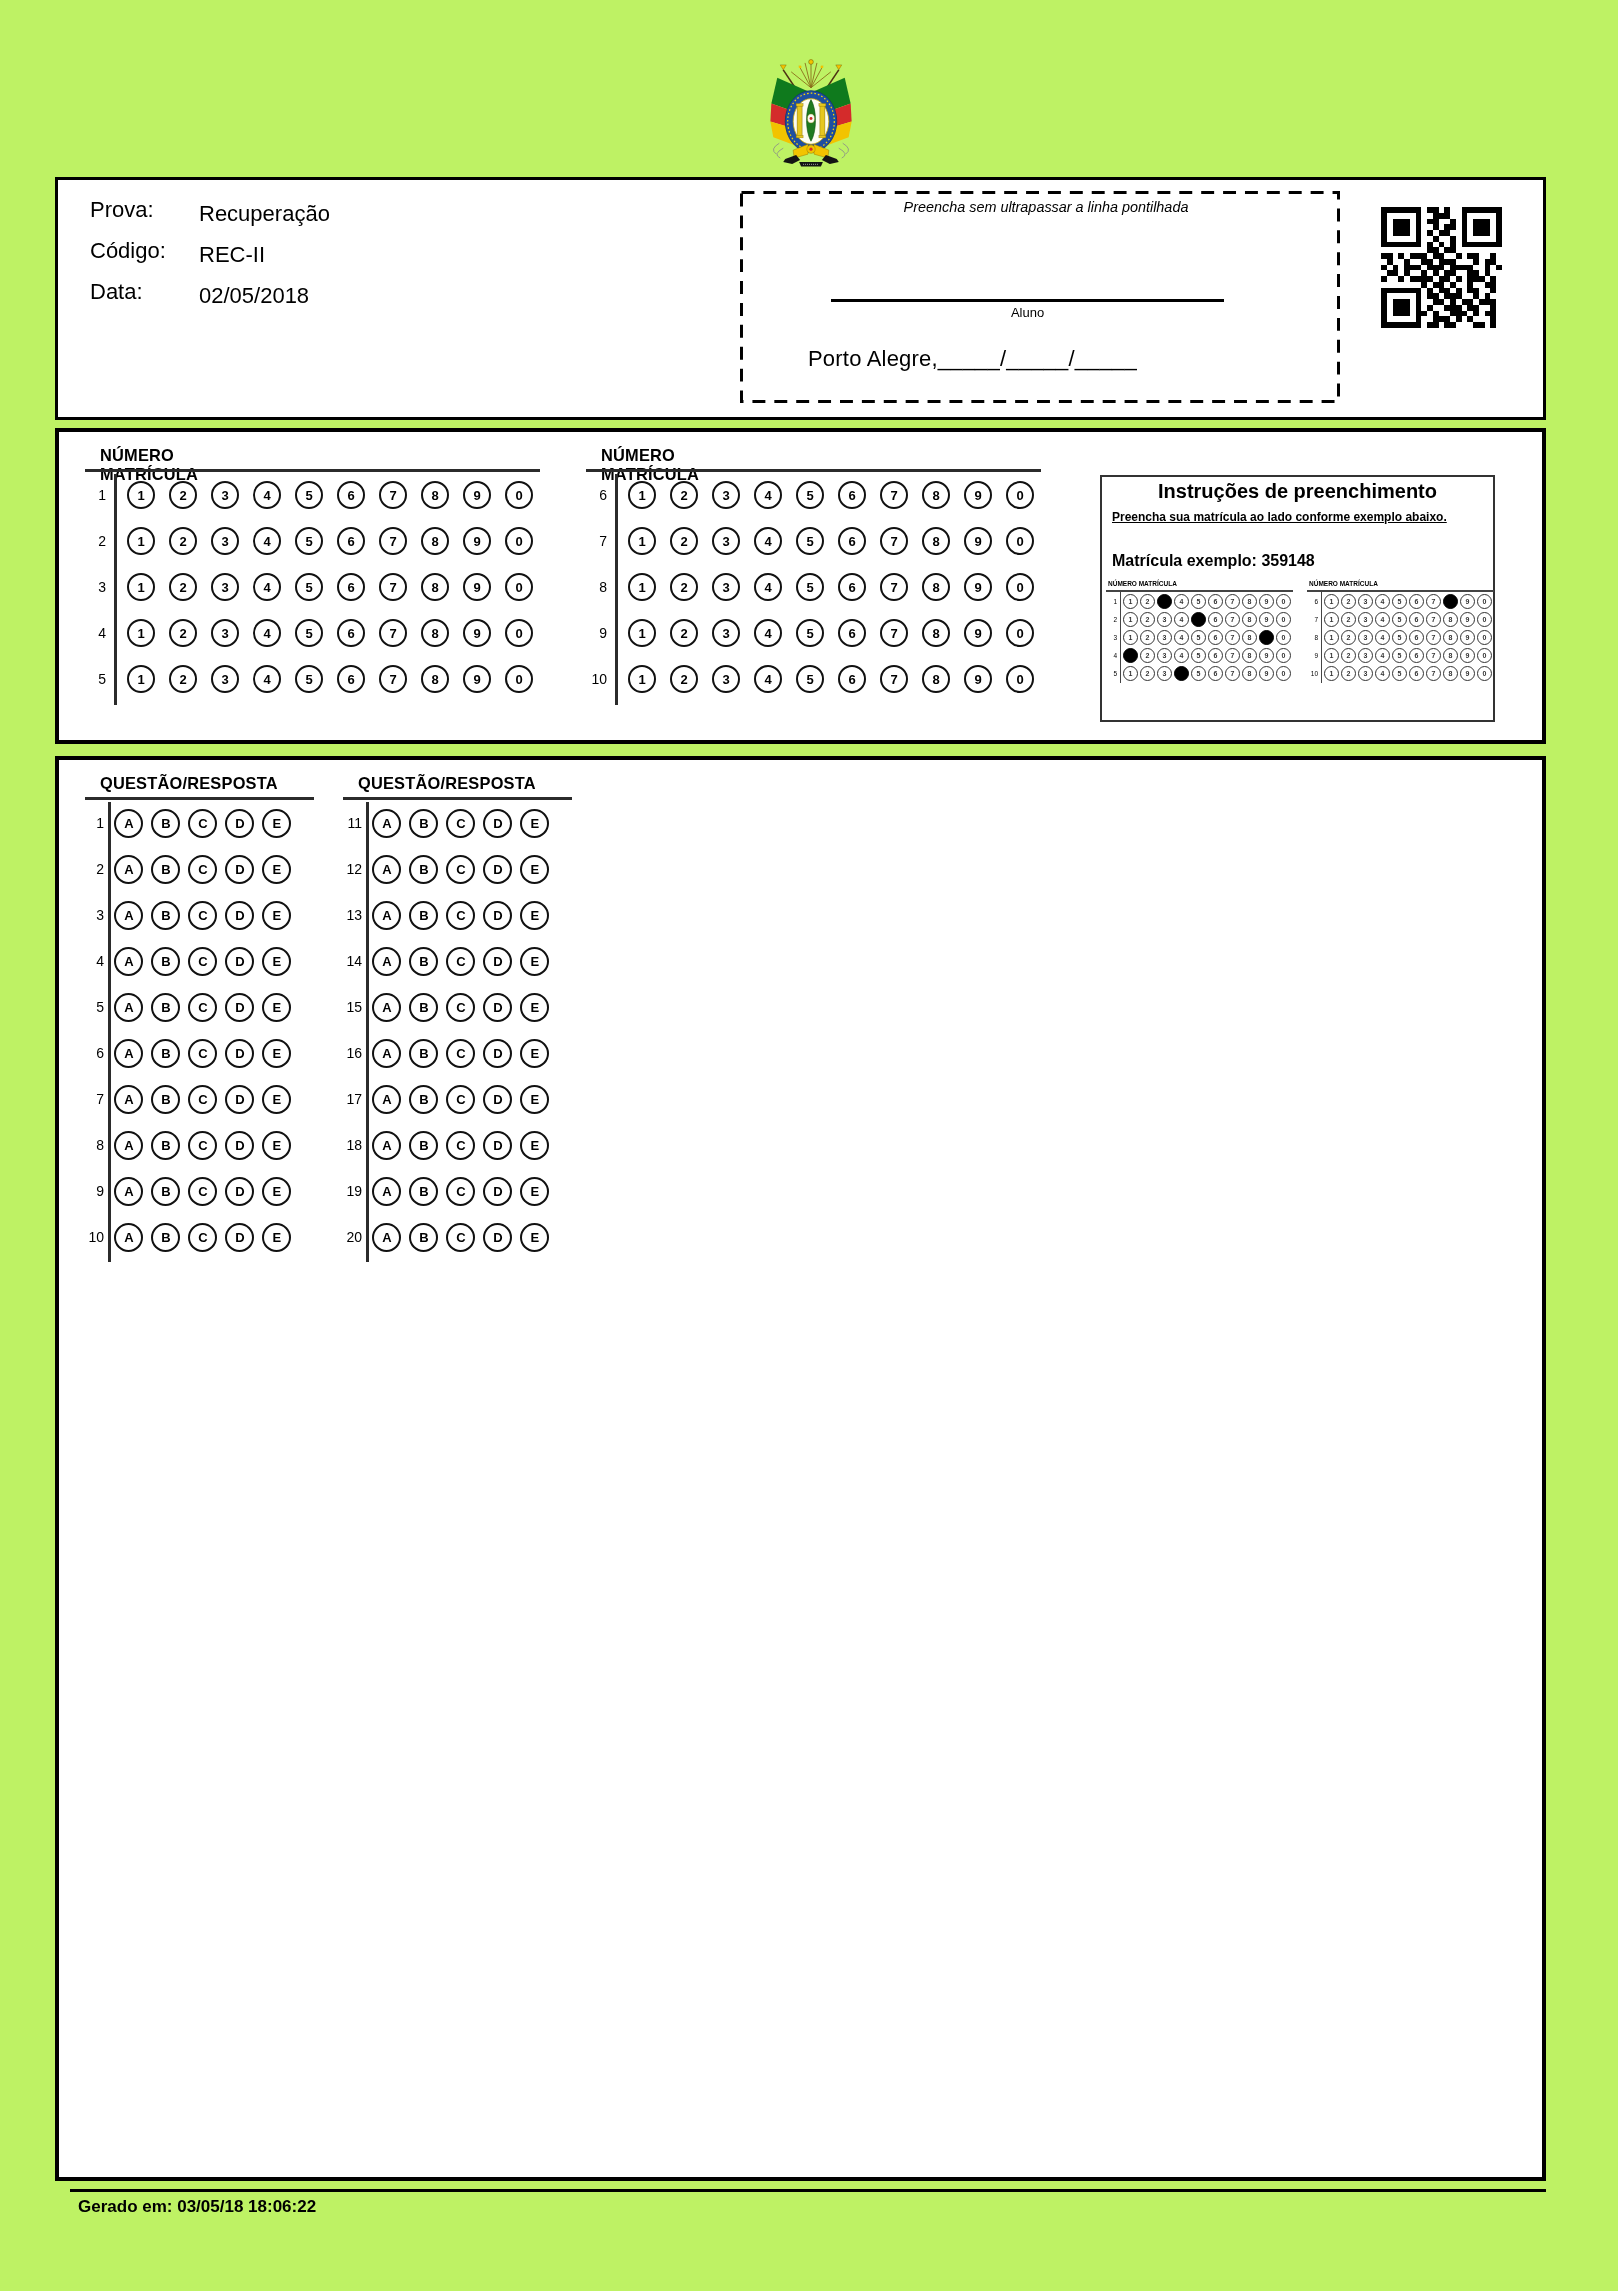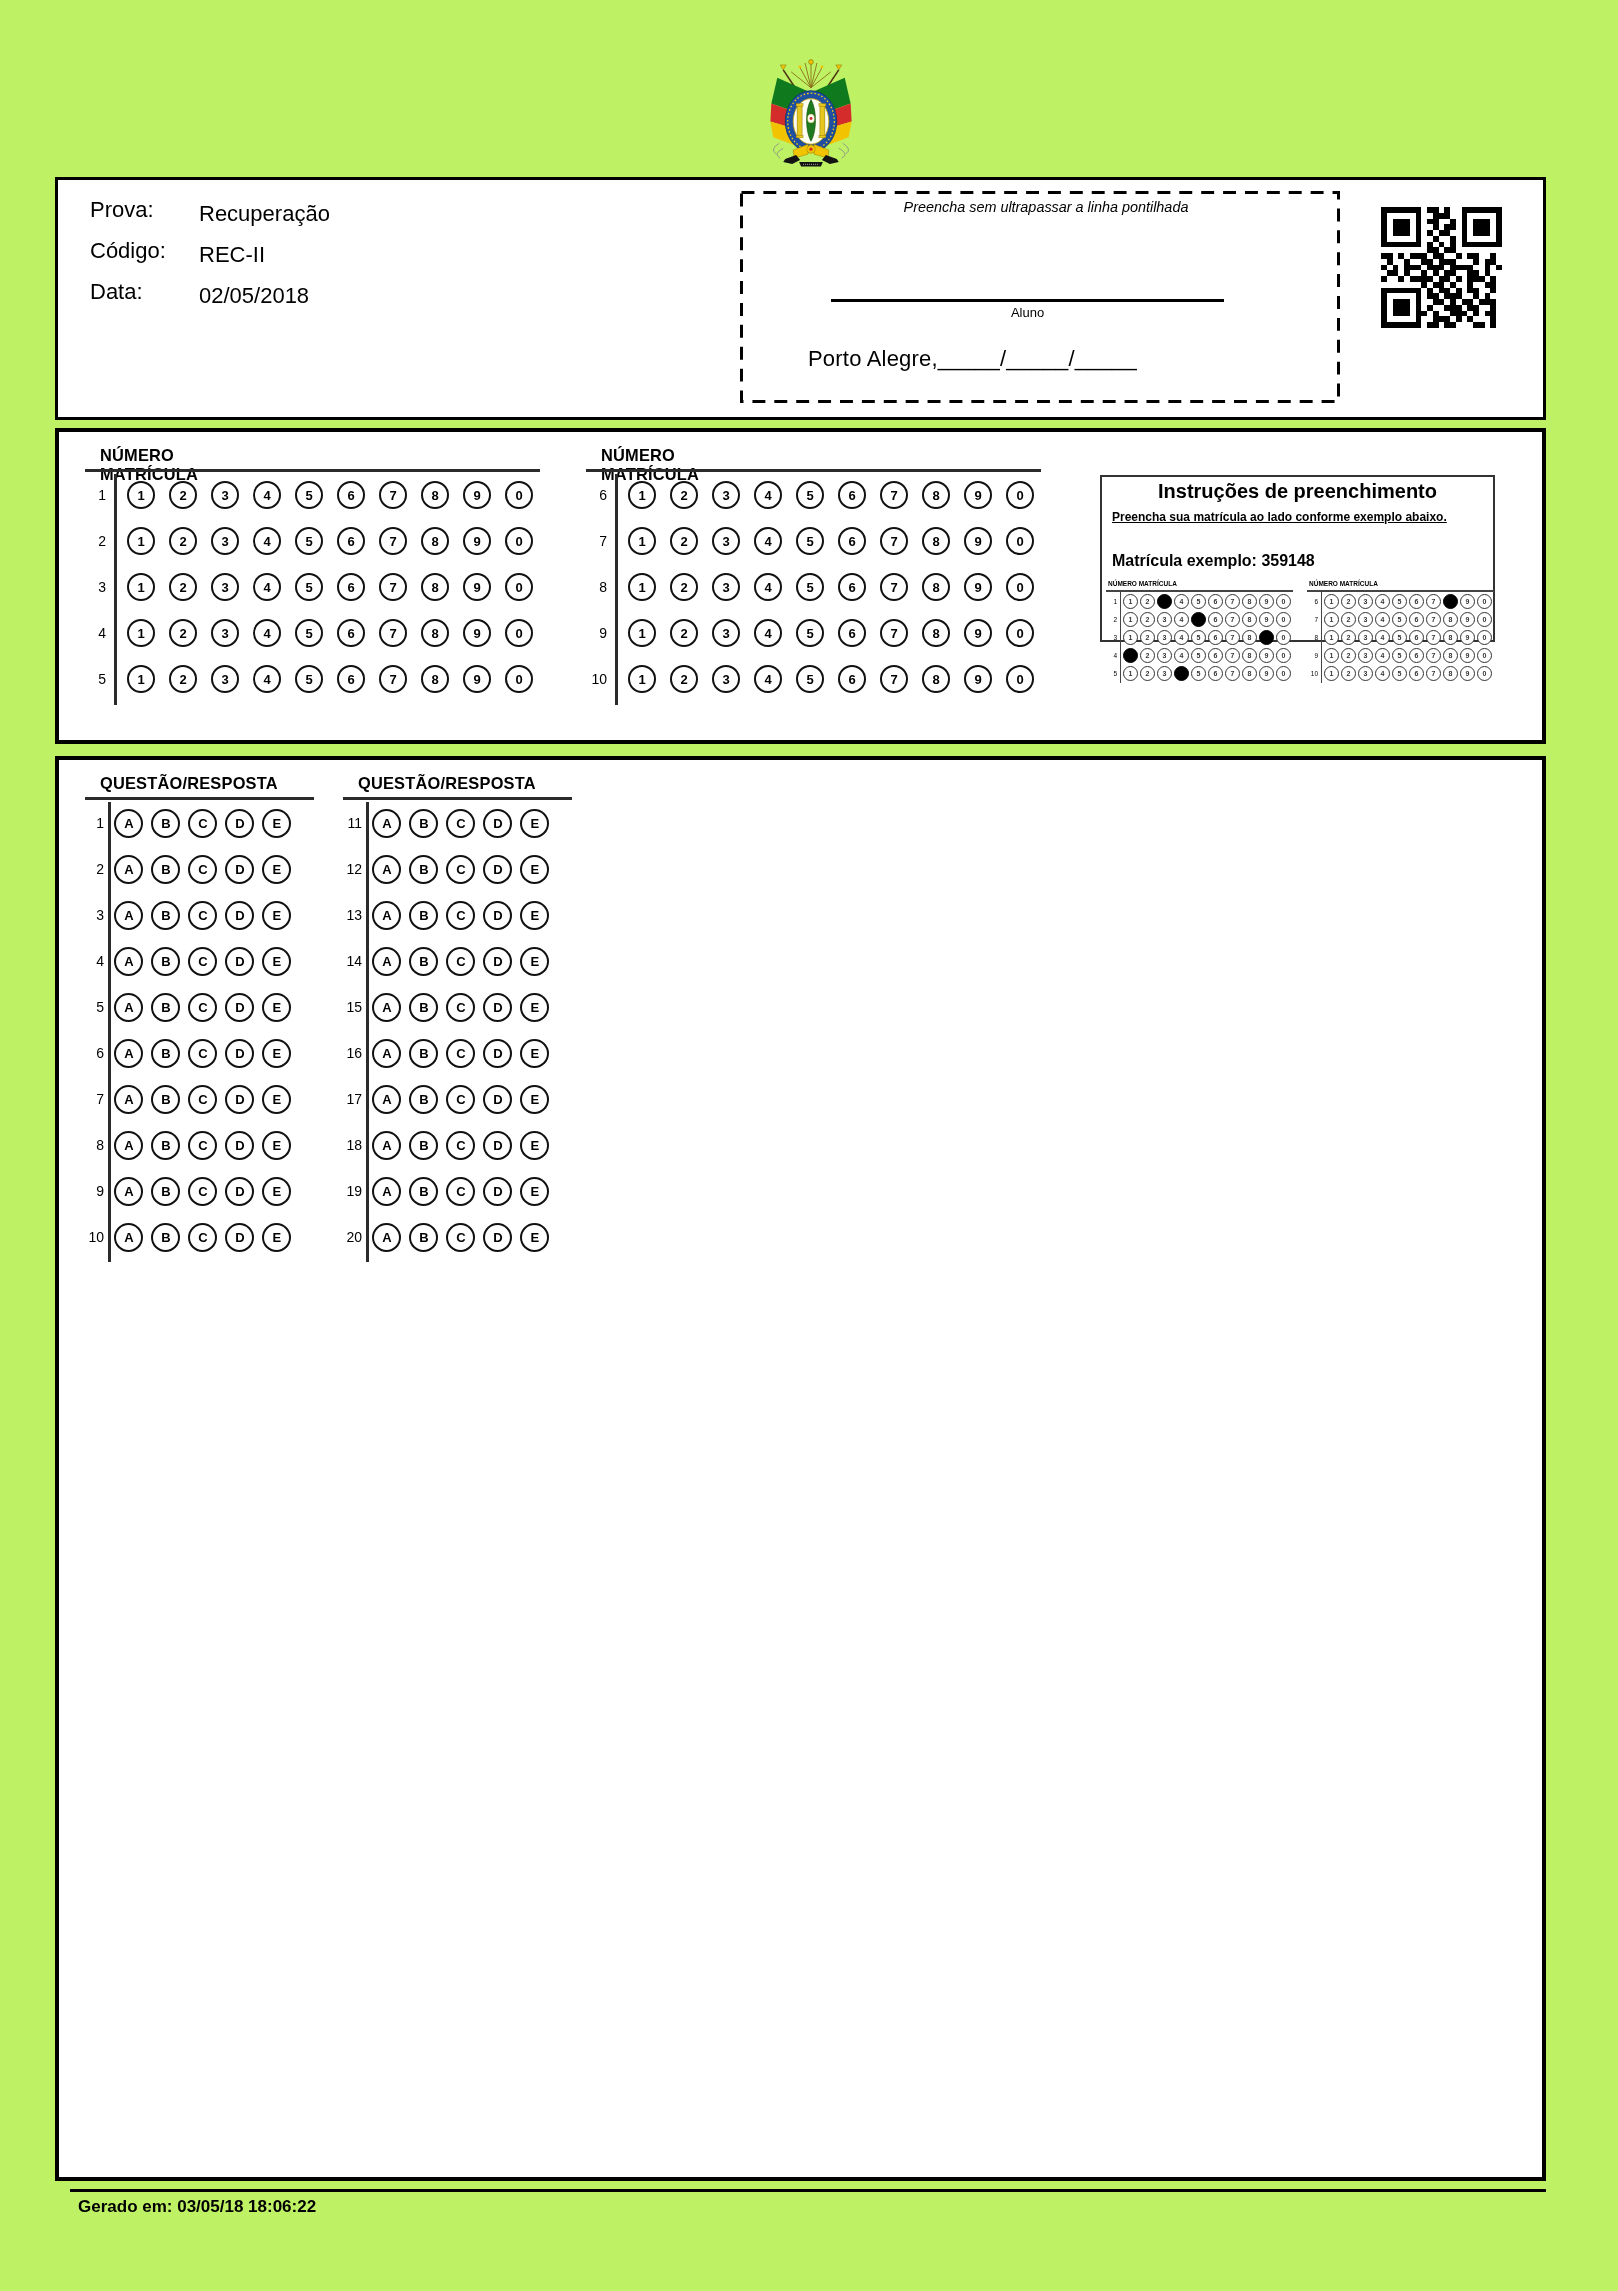--- a/index.html
+++ b/index.html
@@ -43,21 +43,21 @@
   .mat .blk-vline{left:44px;top:42px;height:231px;}
   .mat .bubbles{margin-left:21px;gap:14px;}
   .mat .bub{width:28px;height:28px;font-size:13px;}
   .que .rnum{width:34px;}
   .que .blk-rule{width:229px;}
   .que .blk-vline{left:38px;top:42px;height:460px;}
   .que .bubbles{margin-left:10.4px;gap:8px;}
   .que .bub{width:29px;height:29px;font-size:13px;}
 
   
-  #instructions-box{position:absolute;left:1041px;top:43px;width:395px;height:167px;
+  #instructions-box{position:absolute;left:1041px;top:43px;width:395px;height:247px;
                     border:2px solid #333;box-sizing:border-box;padding-left:16px;}
   .ins-title{position:absolute;left:0;top:3px;width:100%;text-align:center;font-size:20px;font-weight:700;}
   .ins-body{position:absolute;left:10px;top:33px;width:376px;font-size:12px;font-weight:600;line-height:1.32;text-decoration:underline;}
   .ins-example{position:absolute;left:10px;top:75px;width:376px;font-size:16px;font-weight:600;}
   #mini-grids{position:absolute;left:0;top:103px;width:100%;height:105px;}
   .mini{position:absolute;top:0;width:191px;}
   .mini-title{position:absolute;left:2px;top:0;font-size:6.5px;font-weight:700;}
   .mini-rule{position:absolute;left:0;top:10px;width:187px;height:1.5px;background:#444;}
   .mini-vline{position:absolute;left:14px;top:12px;width:1px;height:91px;background:#444;}
   .mini-rows{position:absolute;left:0;top:12px;}

